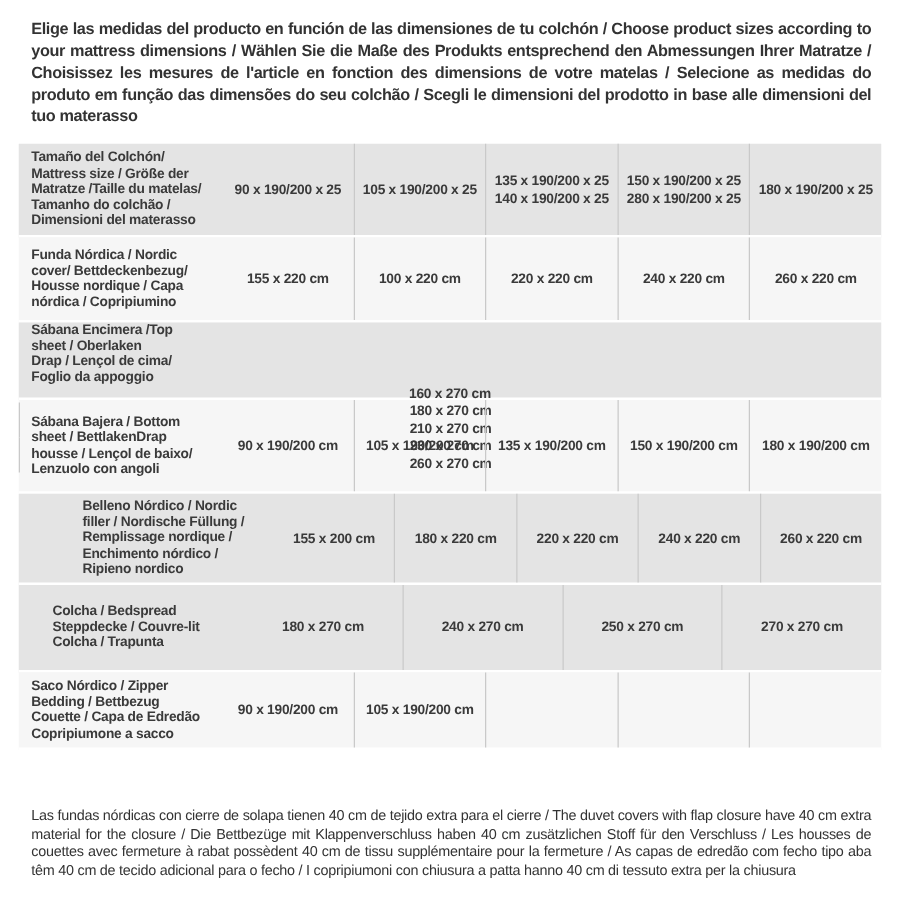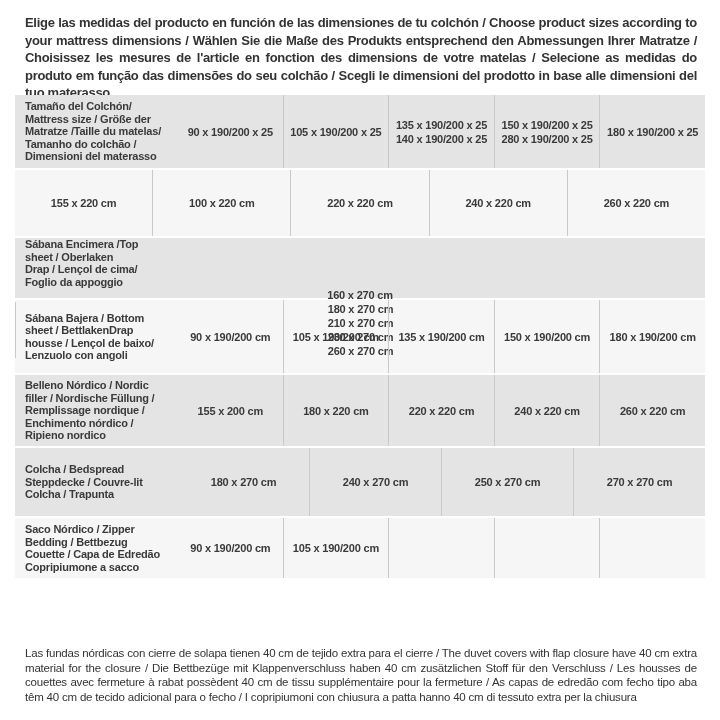--- a/index.html
+++ b/index.html
@@ -27,27 +27,27 @@
     padding-left:10px;box-sizing:border-box;
     font-size:11px;font-weight:bold;line-height:12.5px;
     letter-spacing:-0.2px;white-space:pre-line;color:#3a3a3a;
   }
   .c-val{
     flex:1 1 0;display:flex;align-items:center;justify-content:center;
     font-size:11px;font-weight:bold;letter-spacing:-0.2px;
     text-align:center;white-space:pre-line;line-height:14px;color:#3a3a3a;
   }
   .c-val + .c-val{border-left:1px solid #c9c9c9;}
-  .r1{height:73px;}
+  .r1{height:73px;margin-top:20px;}
   .r2{height:66px;}
   .r3{height:60px;flex-direction:column;}
   .r4{height:73px;}
-  .r5{height:71px;}
+  .r5{height:71px;padding-left:41px;}
   .r6{height:58px;}
-  .r7{height:68px;}
+  .r7{height:68px;padding-left:17px;}
   .r8{height:60px;justify-content:flex-end;}
   .footer{
     position:absolute;top:646px;left:25px;right:23px;
     font-size:11.5px;font-weight:normal;line-height:14.5px;
     letter-spacing:-0.2px;text-align:justify;color:#333;
   }
 </style>
 </head>
 <body>
 
@@ -64,20 +64,24 @@
     <div class="c-val">90 x 190/200 x 25</div>
     <div class="c-val">105 x 190/200 x 25</div>
     <div class="c-val">135 x 190/200 x 25
 140 x 190/200 x 25</div>
     <div class="c-val">150 x 190/200 x 25
 280 x 190/200 x 25</div>
     <div class="c-val">180 x 190/200 x 25</div>
   </div>
 
   <div class="row light r2">
+    <div class="c-label">Funda Nórdica /  Nordic
+cover/ Bettdeckenbezug/
+Housse nordique  / Capa
+nórdica / Copripiumino</div>
     <div class="c-val">155 x 220 cm</div>
     <div class="c-val">100 x 220 cm</div>
     <div class="c-val">220 x 220 cm</div>
     <div class="c-val">240 x 220 cm</div>
     <div class="c-val">260 x 220 cm</div>
   </div>
 
   <div class="row gray r3">
     <div class="c-label">Sábana Encimera /Top
 sheet / Oberlaken

